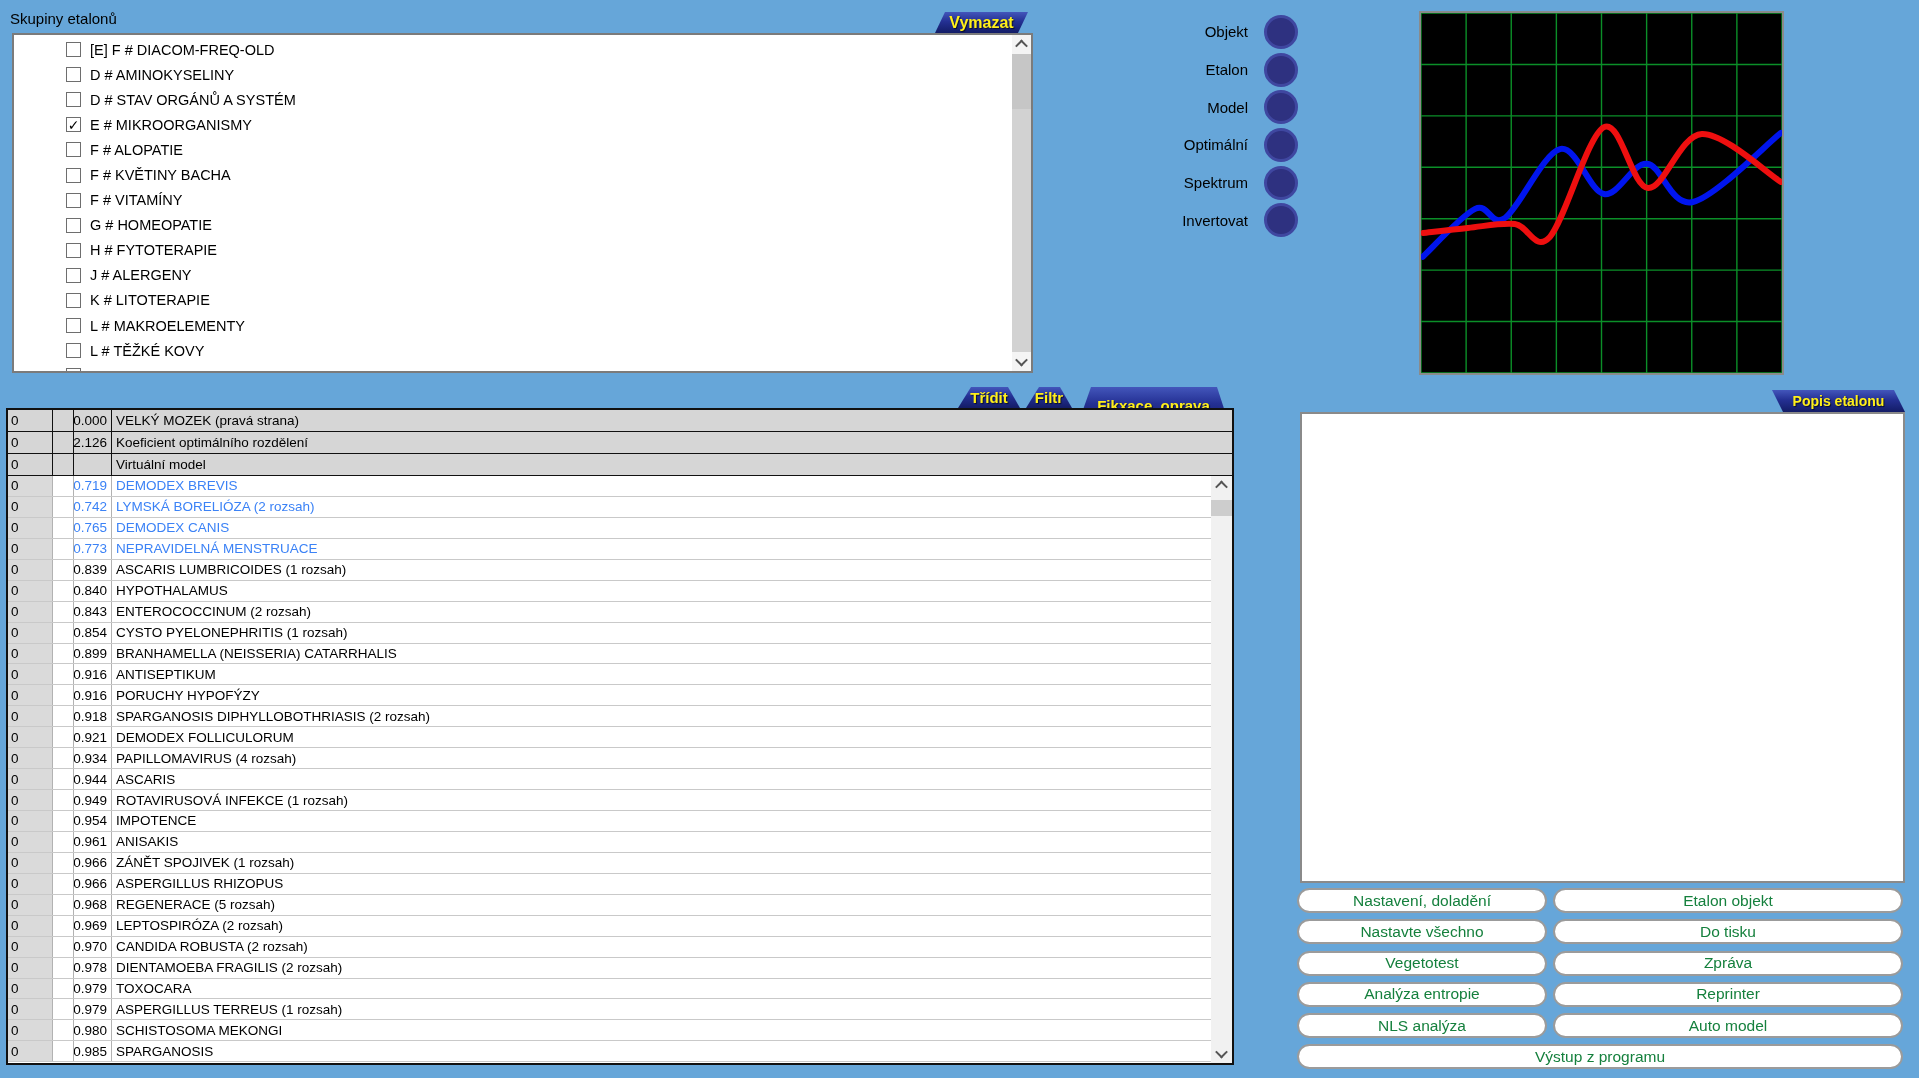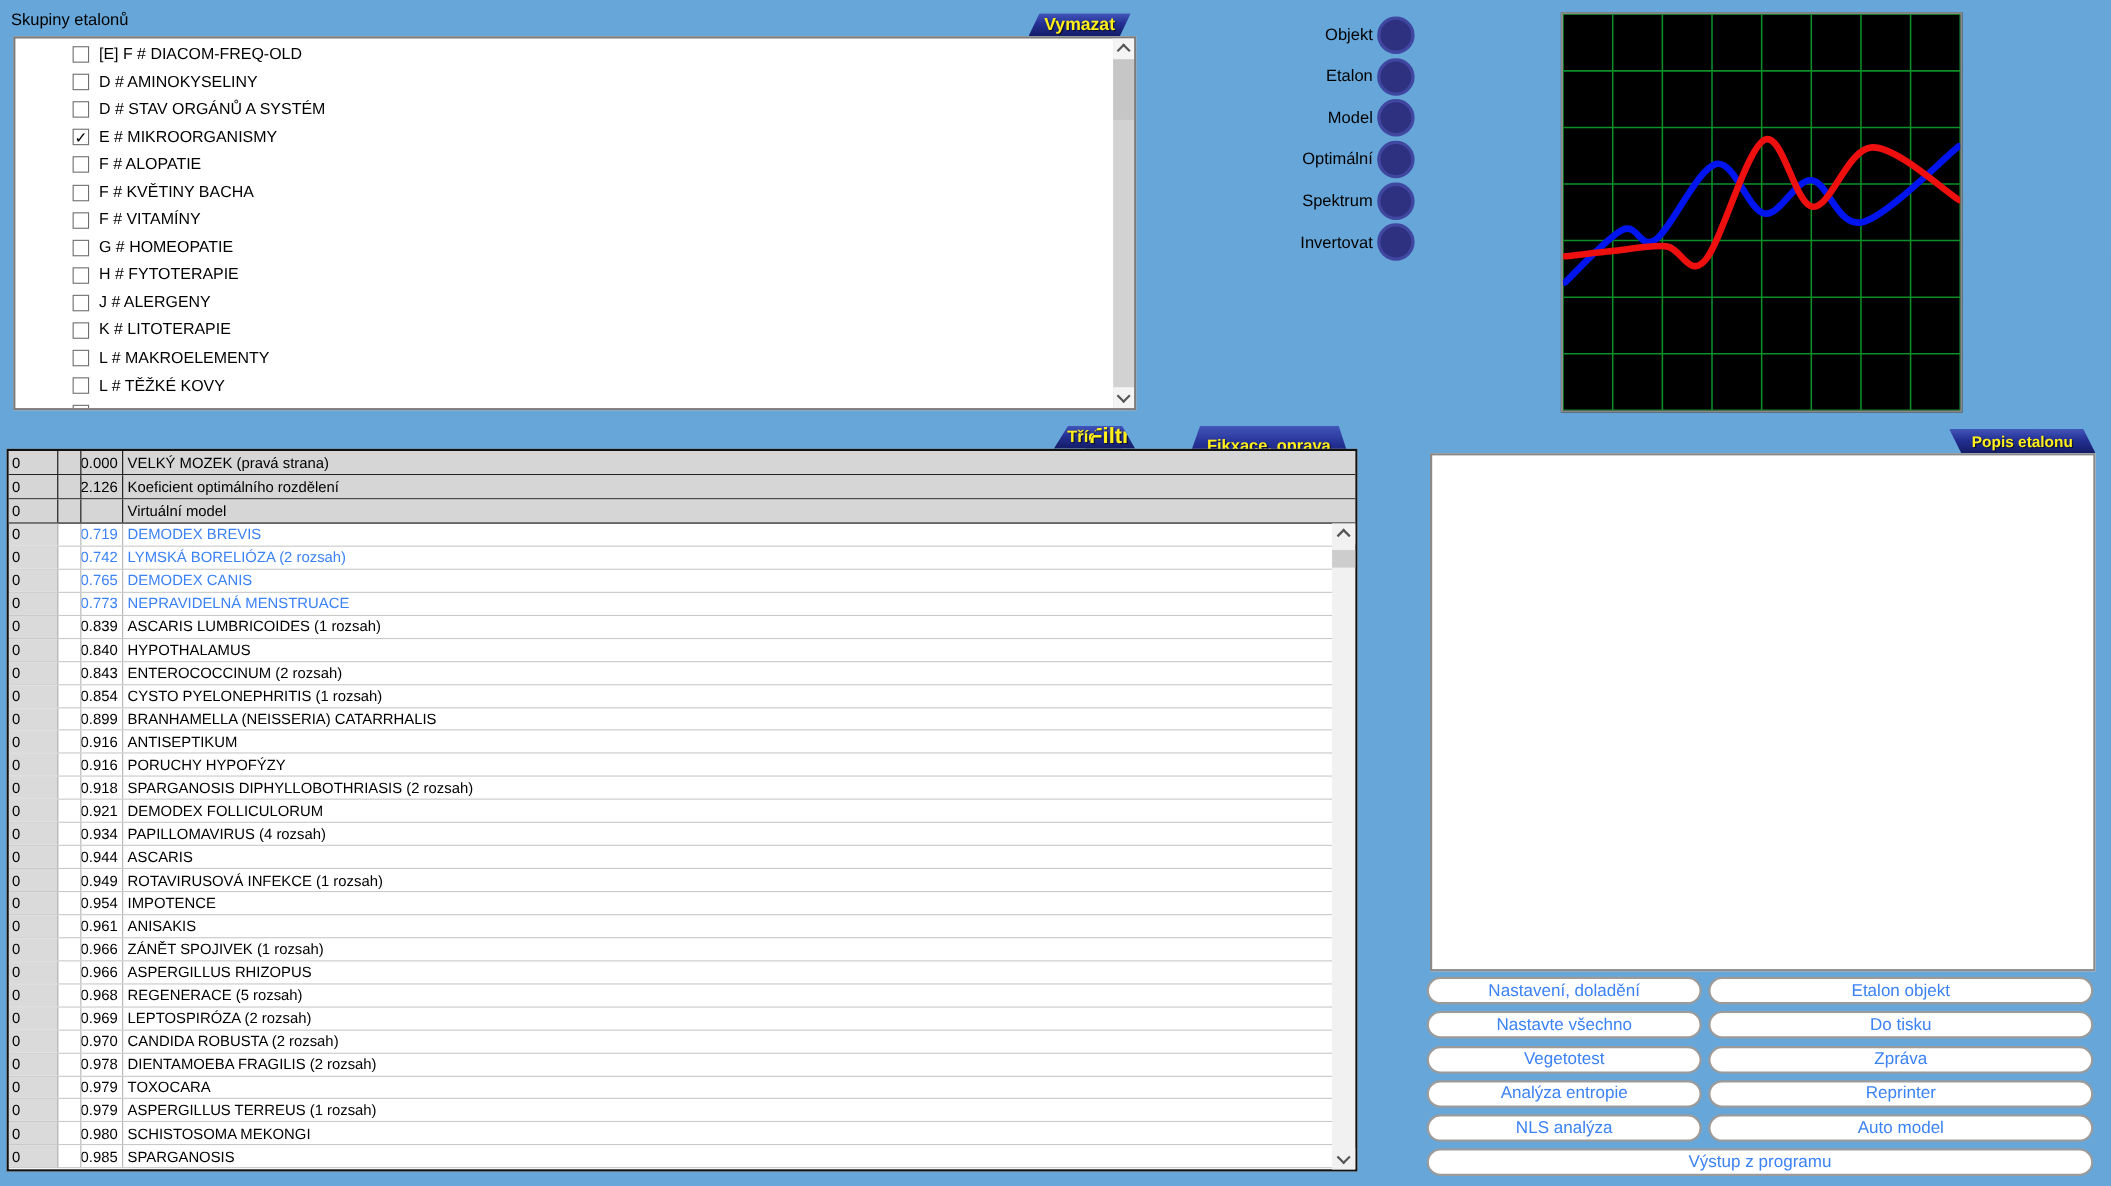--- a/index.html
+++ b/index.html
@@ -44,21 +44,21 @@
   .sb-v{position:absolute;top:0;right:0;bottom:0;width:19px;background:#d2d2d2;}
   .sb-btn{position:absolute;left:0;width:19px;height:19px;background:#f4f4f4;display:flex;align-items:center;justify-content:center;}
   .sb-btn.top{top:0;} .sb-btn.bot{bottom:0;}
   .chev{width:7px;height:7px;border-left:2px solid #555;border-top:2px solid #555;}
   .chev.up{transform:rotate(45deg) translate(1px,1px);}
   .chev.down{transform:rotate(225deg) translate(1px,1px);}
   .sb-thumb{position:absolute;left:0;width:19px;background:#c6c6c6;}
 
   
   .ctl-row{display:flex;align-items:center;height:37.7px;}
-  .ctl-label{width:248px;text-align:right;font-size:15px;color:#000;padding-right:4px;}
+  .ctl-label{width:248px;text-align:right;font-size:15px;color:#000;padding-right:16px;}
   .ctl-circle{
     width:34px;height:34px;border-radius:50%;
     background:#2e3180;border:3px solid #3f47a0;box-sizing:border-box;
     cursor:pointer;flex:0 0 auto;
   }
 
   
   .chart-frame{border:2px solid #8a8a8a;background:#000;box-sizing:content-box;}
 
   
@@ -75,21 +75,21 @@
   .green .cC,.green .cD{color:#3b82f6;}
 
   
   .desc-box{background:#fff;border:2px solid #8a8a8a;box-sizing:border-box;}
 
   
   .actions{display:grid;grid-template-columns:250px 350px;column-gap:6px;row-gap:6.3px;}
   .pill-btn{
     height:25px;background:#fff;border:2px solid #9b9b9b;border-radius:13px;
     display:flex;align-items:center;justify-content:center;
-    font-size:15.5px;color:#3b82f6;box-sizing:border-box;cursor:pointer;white-space:nowrap;
+    font-size:15.5px;color:#15803d;box-sizing:border-box;cursor:pointer;white-space:nowrap;
   }
   .span2{grid-column:1 / span 2;}
 </style>
 </head>
 <body>
 
 <div class="abs plain-label" style="left:10px;top:10px;">Skupiny etalonů</div>
 <div class="abs navy-tab tab-lean-right" style="left:935px;top:12px;width:93px;height:21px;font-size:16px;">Vymazat</div>
 
 <div class="abs listbox" style="left:12px;top:33px;width:1021px;height:340px;">
@@ -206,21 +206,21 @@
       <line x1="0" x2="361" y1="205.71428571428572" y2="205.71428571428572" stroke="#0b8f28" stroke-width="1.4"></line>
       <line x1="0" x2="361" y1="257.14285714285717" y2="257.14285714285717" stroke="#0b8f28" stroke-width="1.4"></line>
       <line x1="0" x2="361" y1="308.57142857142856" y2="308.57142857142856" stroke="#0b8f28" stroke-width="1.4"></line>
       <line x1="0" x2="361" y1="360" y2="360" stroke="#0b8f28" stroke-width="1.4"></line>
       <path d="M 1.805 243.72000000000003 C 10.529166666666667 235.74, 40.432 202.32000000000002, 54.15 195.84 C 67.868 189.35999999999999, 69.97383333333333 214.79999999999998, 84.113 204.83999999999997 C 98.25216666666667 194.87999999999997, 122.49933333333334 140.04000000000002, 138.985 136.08 C 155.4706666666667 132.12, 168.52683333333334 178.62, 183.02700000000002 181.08 C 197.5271666666667 183.54000000000002, 211.185 149.52, 225.986 150.84 C 240.78699999999998 152.16, 249.5111666666667 194.16, 271.833 189 C 294.1548333333334 183.84, 345.23633333333333 131.4, 359.917 119.88000000000001" fill="none" stroke="#0015ee" stroke-width="6" stroke-linecap="round"></path>
       <path d="M 2.166 219.96 C 9.626666666666667 219.12, 31.647666666666666 216.42, 46.93 214.92 C 62.21233333333333 213.42, 80.20216666666667 209.45999999999998, 93.86 210.95999999999998 C 107.51783333333333 212.45999999999998, 114.01583333333332 240.05999999999997, 128.87699999999998 223.92 C 143.73816666666664 207.78, 166.6616666666667 122.28, 183.02700000000002 114.12 C 199.39233333333334 105.96000000000001, 210.7638333333333 173.82, 227.069 174.96 C 243.37416666666667 176.10000000000002, 258.7166666666667 121.98, 280.858 120.96000000000001 C 302.9993333333333 119.94000000000001, 346.7405 160.86, 359.917 168.84" fill="none" stroke="#ee0f0f" stroke-width="6" stroke-linecap="round"></path>
     </svg>
 </div>
 
 <div class="abs navy-tab tab-trap" style="left:958px;top:387px;width:62px;height:21px;font-size:15px;">Třídit</div>
-<div class="abs navy-tab tab-trap" style="left:986px;top:387px;width:46px;height:21px;font-size:20px;">Filtr</div>
+<div class="abs navy-tab tab-trap" style="left:1026px;top:387px;width:46px;height:21px;font-size:15px;">Filtr</div>
 <div class="abs navy-tab tab-trap" style="left:1078px;top:387px;width:151px;height:37px;font-size:15px;">Fikxace, oprava</div>
 
 <div class="abs rtable" style="left:6px;top:408px;width:1228px;height:657px;">
   <div id="thead">
       <div class="hrow">
         <div class="c cA">0</div>
         <div class="c cB"></div>
         <div class="c cC">0.000</div>
         <div class="c cD">VELKÝ MOZEK (pravá strana)</div>
       </div>

